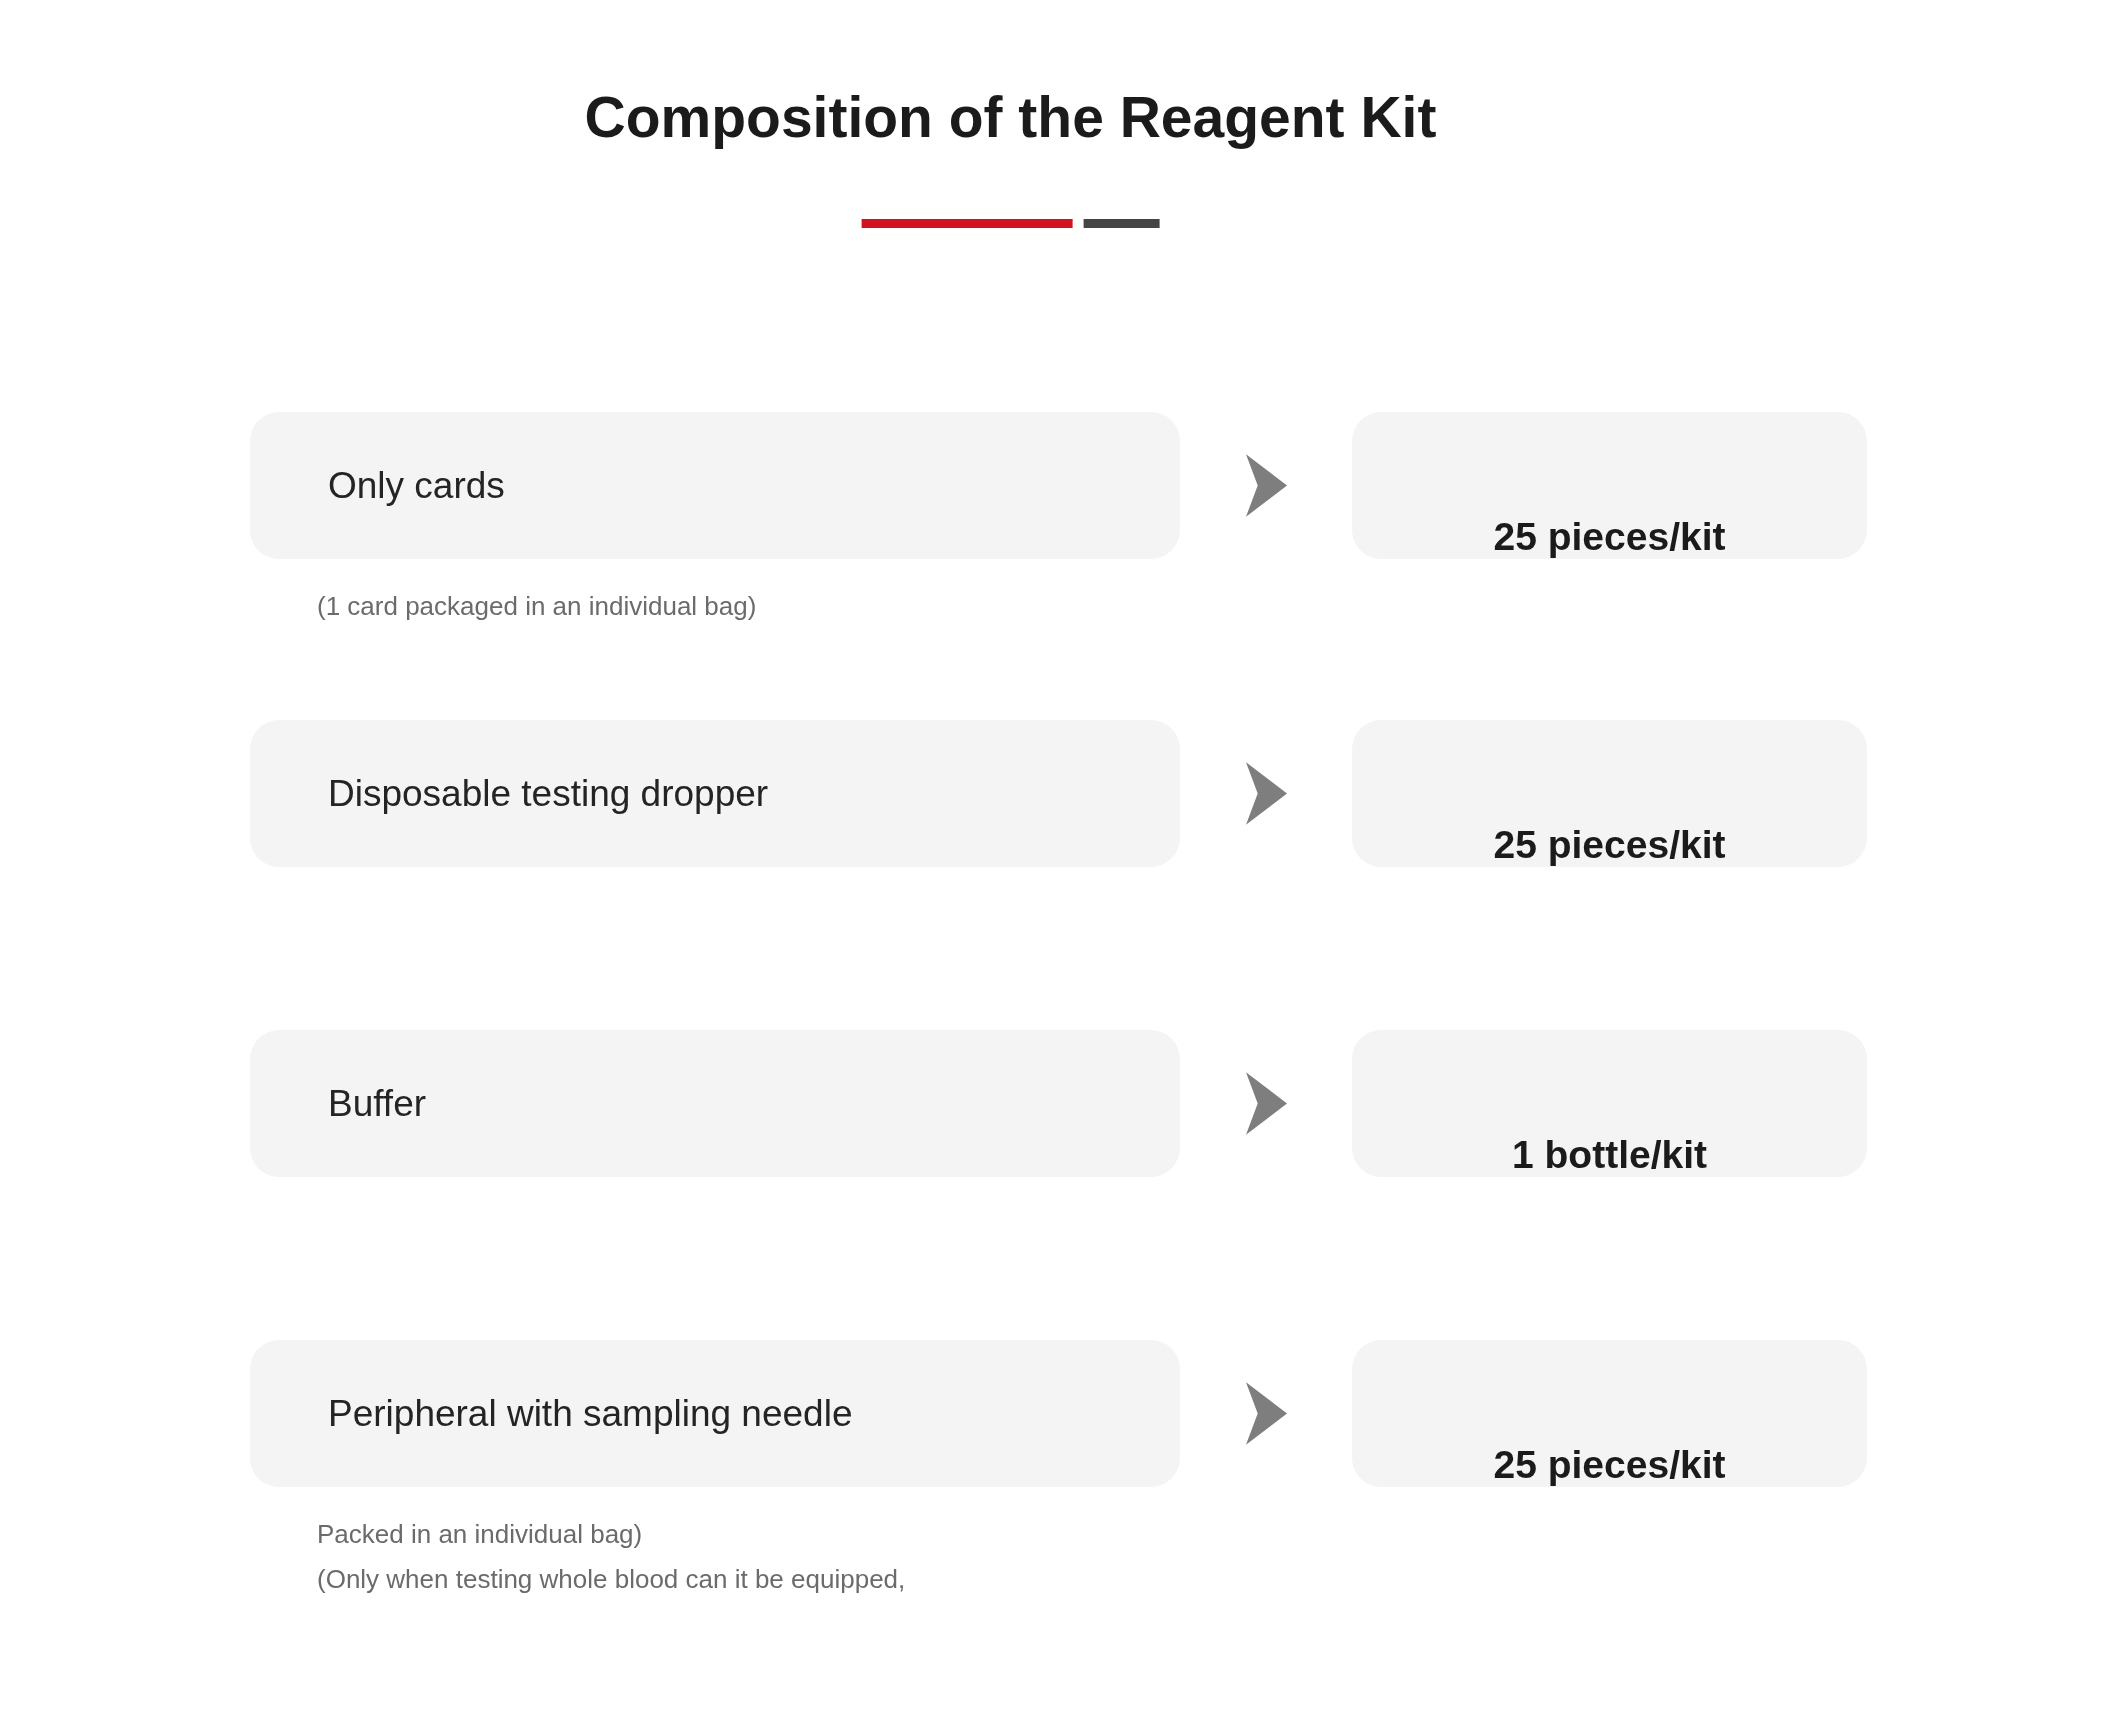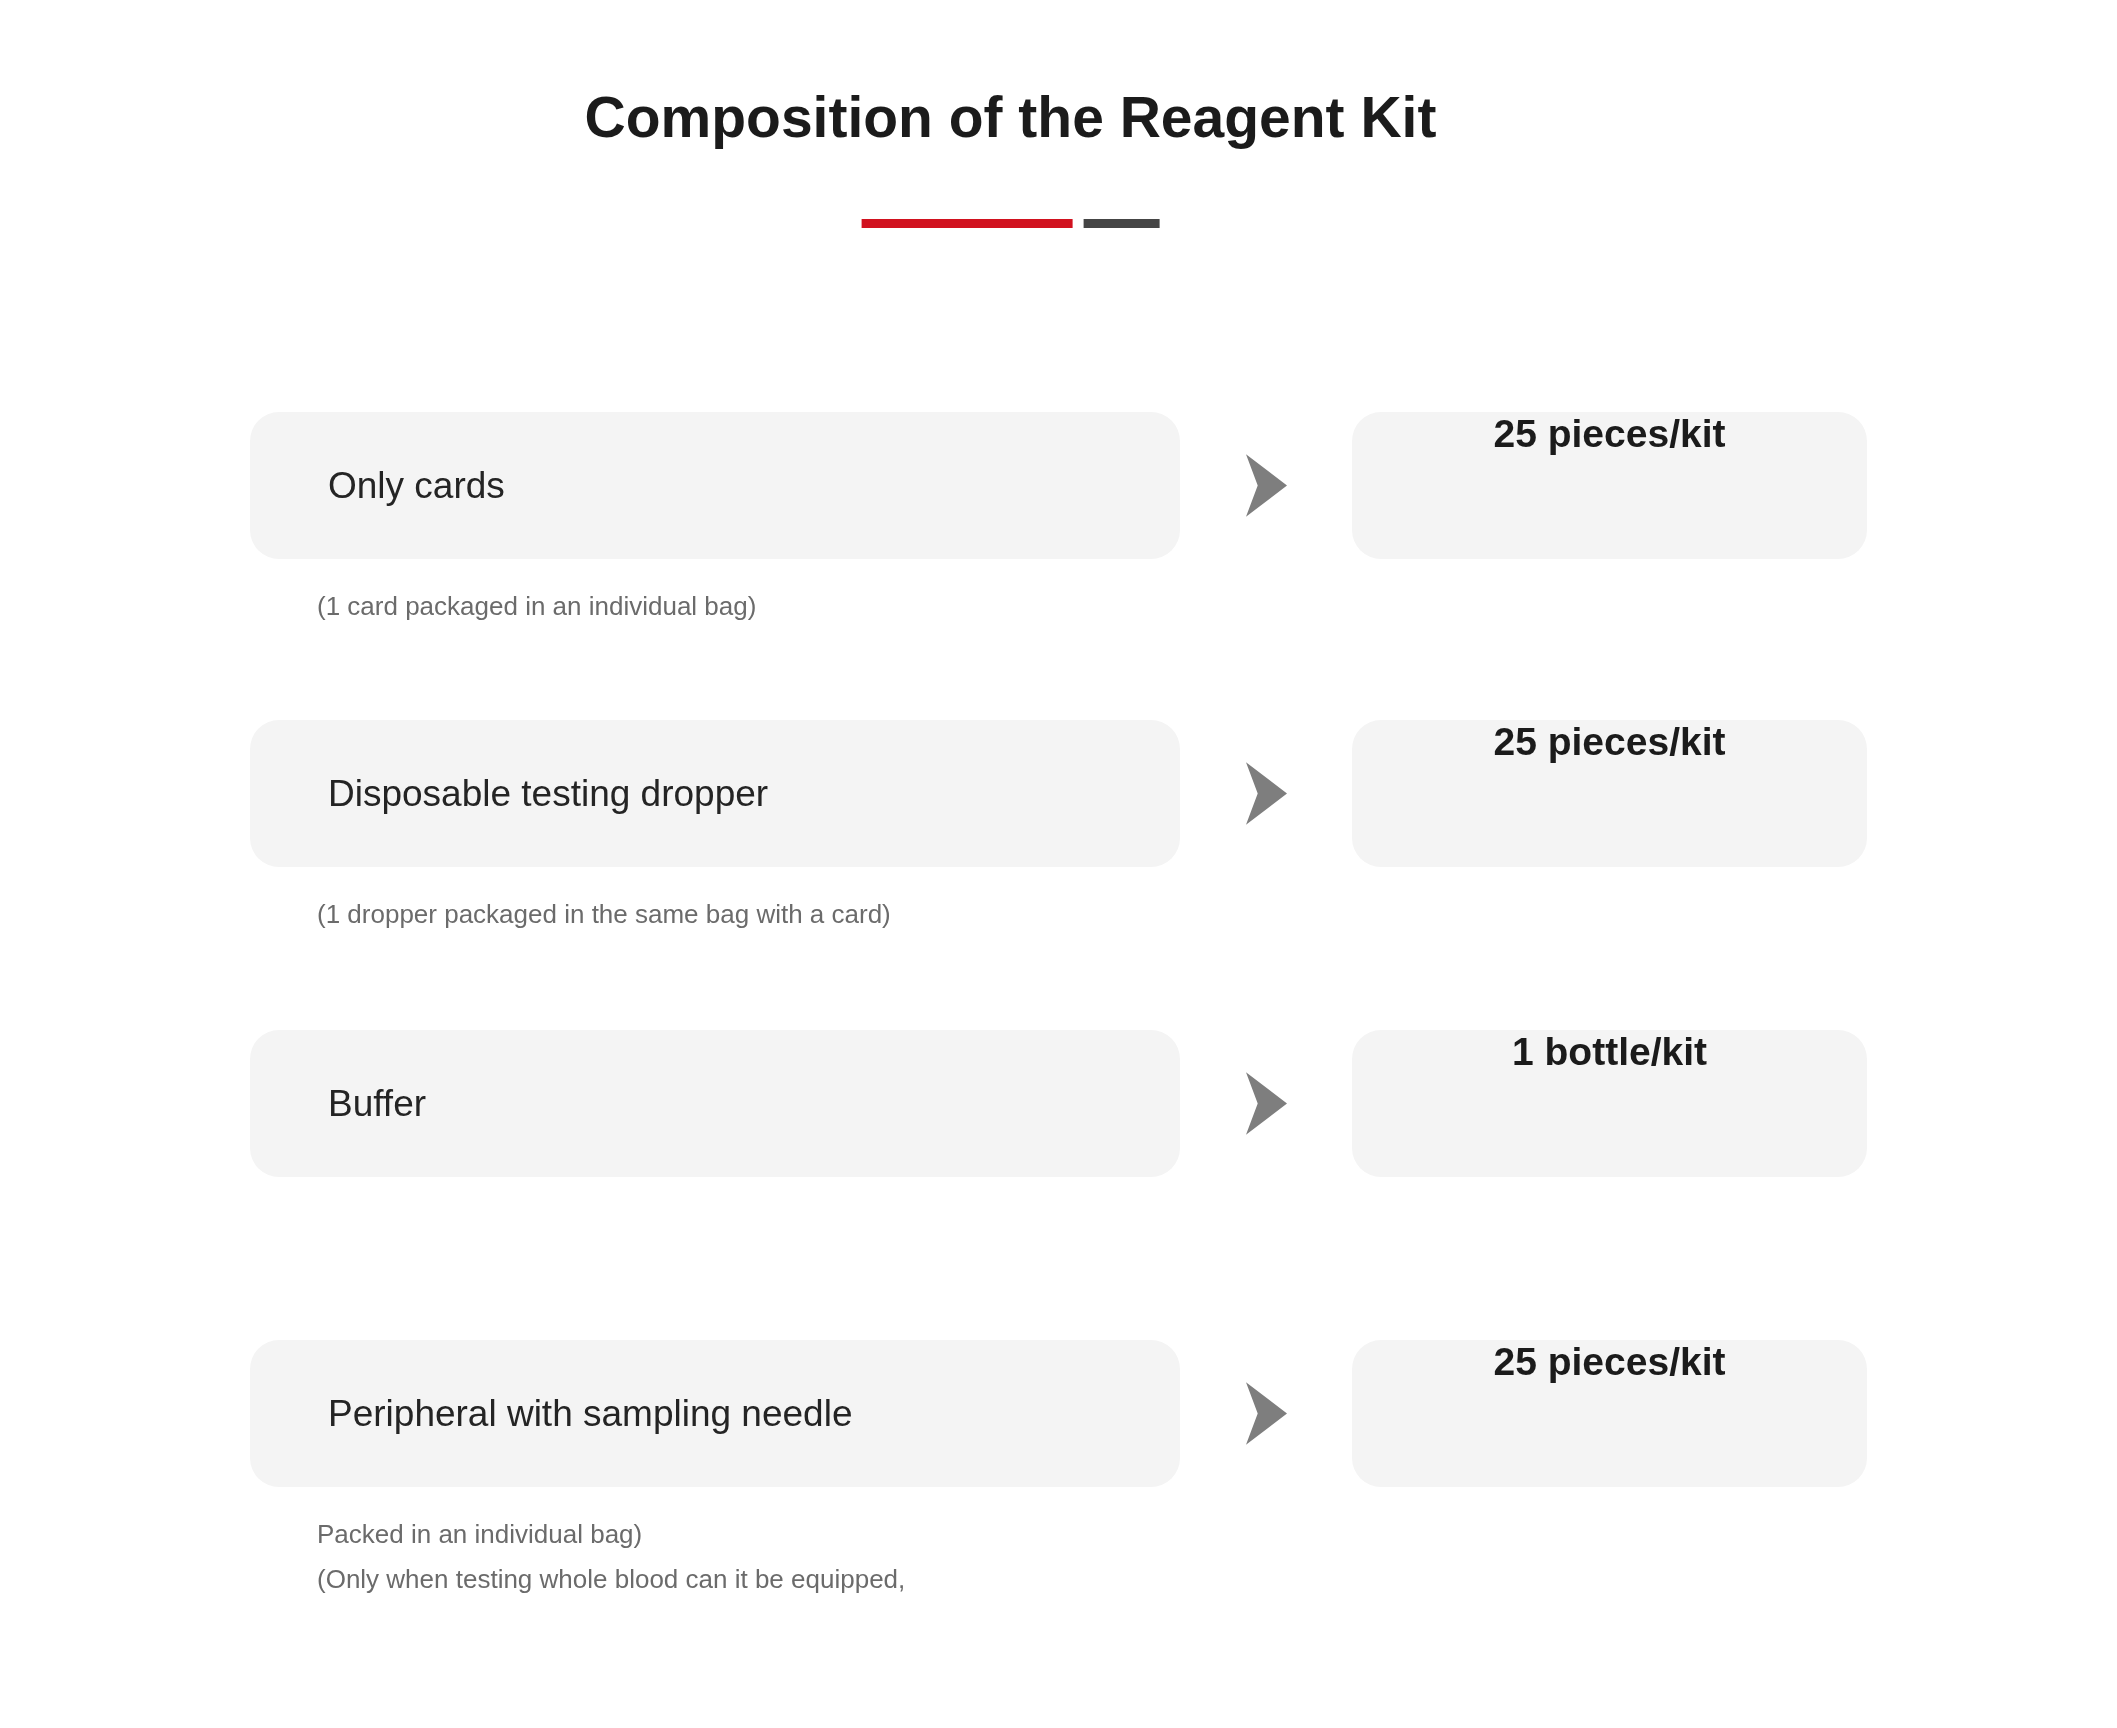--- a/index.html
+++ b/index.html
@@ -83,21 +83,21 @@
   }
   .qty-box {
     position: absolute;
     left: 1352px;
     top: 0;
     width: 515px;
     height: 147px;
     background: var(--card_bg, #f4f4f4);
     border-radius: 29px;
     display: flex;
-    align-items: flex-start;
+    align-items: flex-end;
     justify-content: center;
   }
   .qty-label {
     font-size: 39px;
     font-weight: 700;
     color: var(--text_primary, #1b1b1b);
   }
   .note {
     position: absolute;
     left: 317px;
@@ -140,24 +140,20 @@
   <div class="row" style="top:720px">
     <div class="item-box">
       <span class="item-label">Disposable testing dropper</span>
     </div>
     <svg class="arrow" viewBox="0 0 42 64">
       <polygon points="0,0 42,32 0,64 12,32"></polygon>
     </svg>
     <div class="qty-box">
       <span class="qty-label">25 pieces/kit</span>
     </div>
-    <div class="note">
-      <div class="note-line">(1 dropper packaged in the same bag with a card)</div>
-
-    </div>
   </div>
 
   <div class="row" style="top:1030px">
     <div class="item-box">
       <span class="item-label">Buffer</span>
     </div>
     <svg class="arrow" viewBox="0 0 42 64">
       <polygon points="0,0 42,32 0,64 12,32"></polygon>
     </svg>
     <div class="qty-box">

